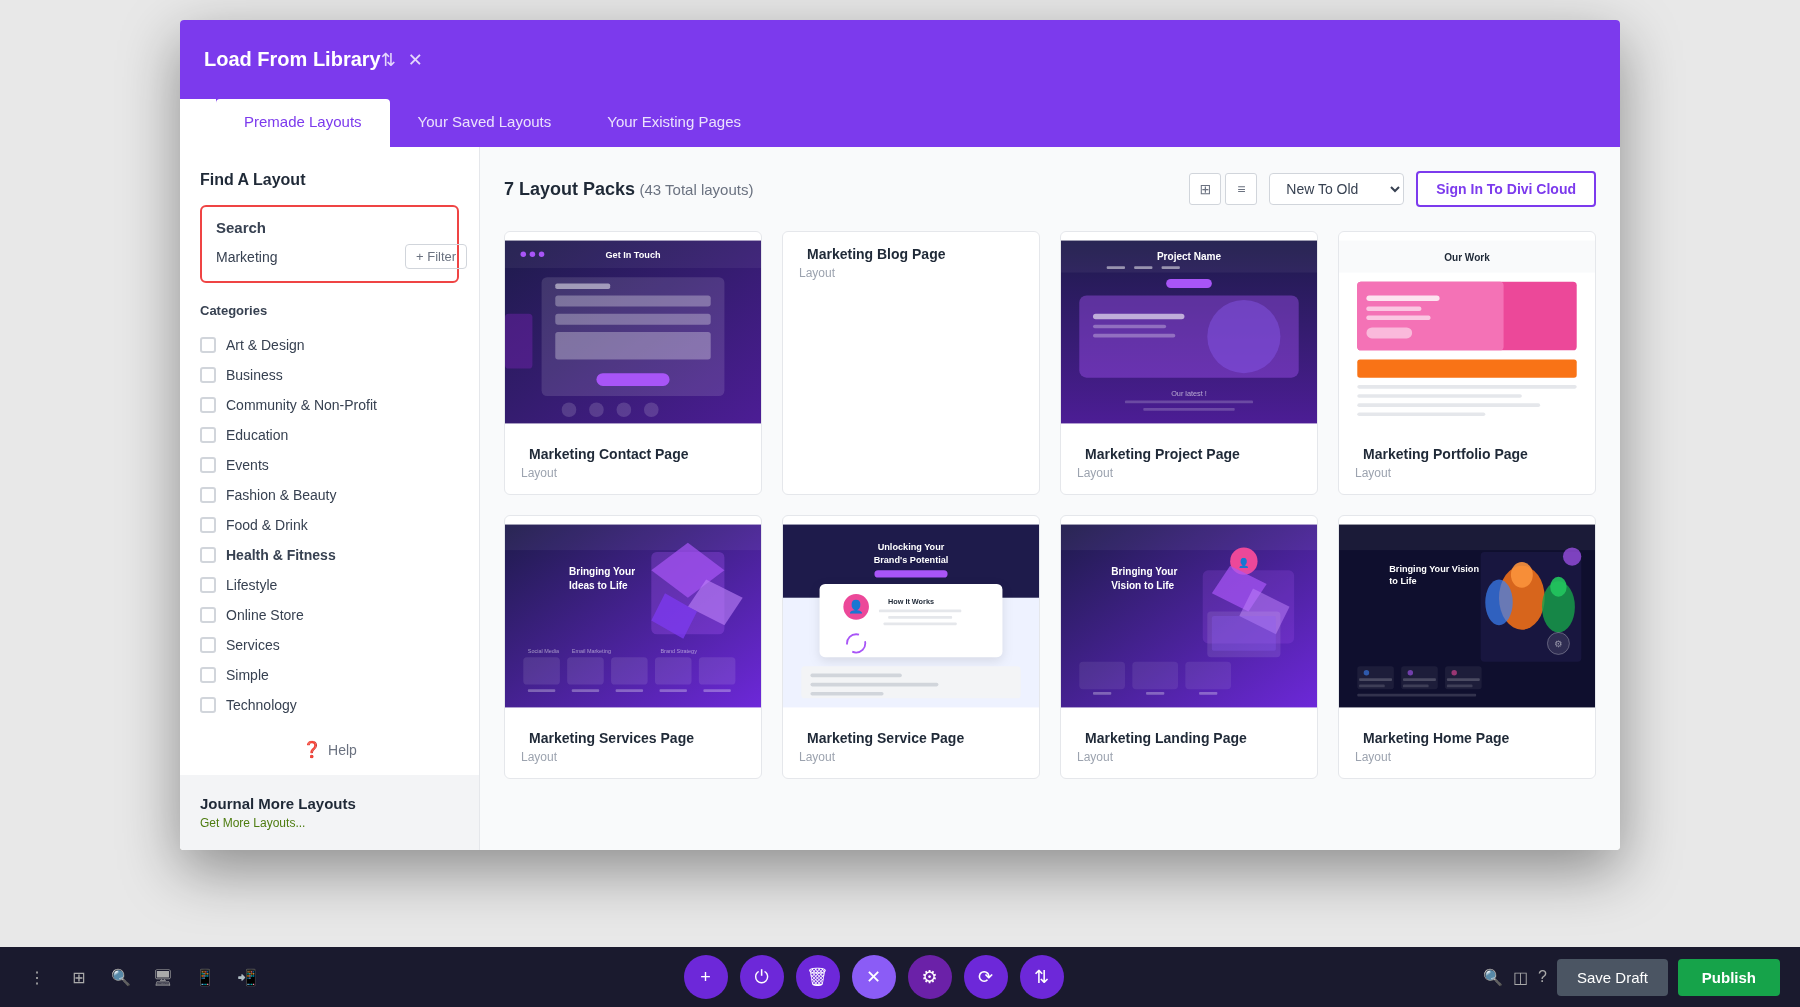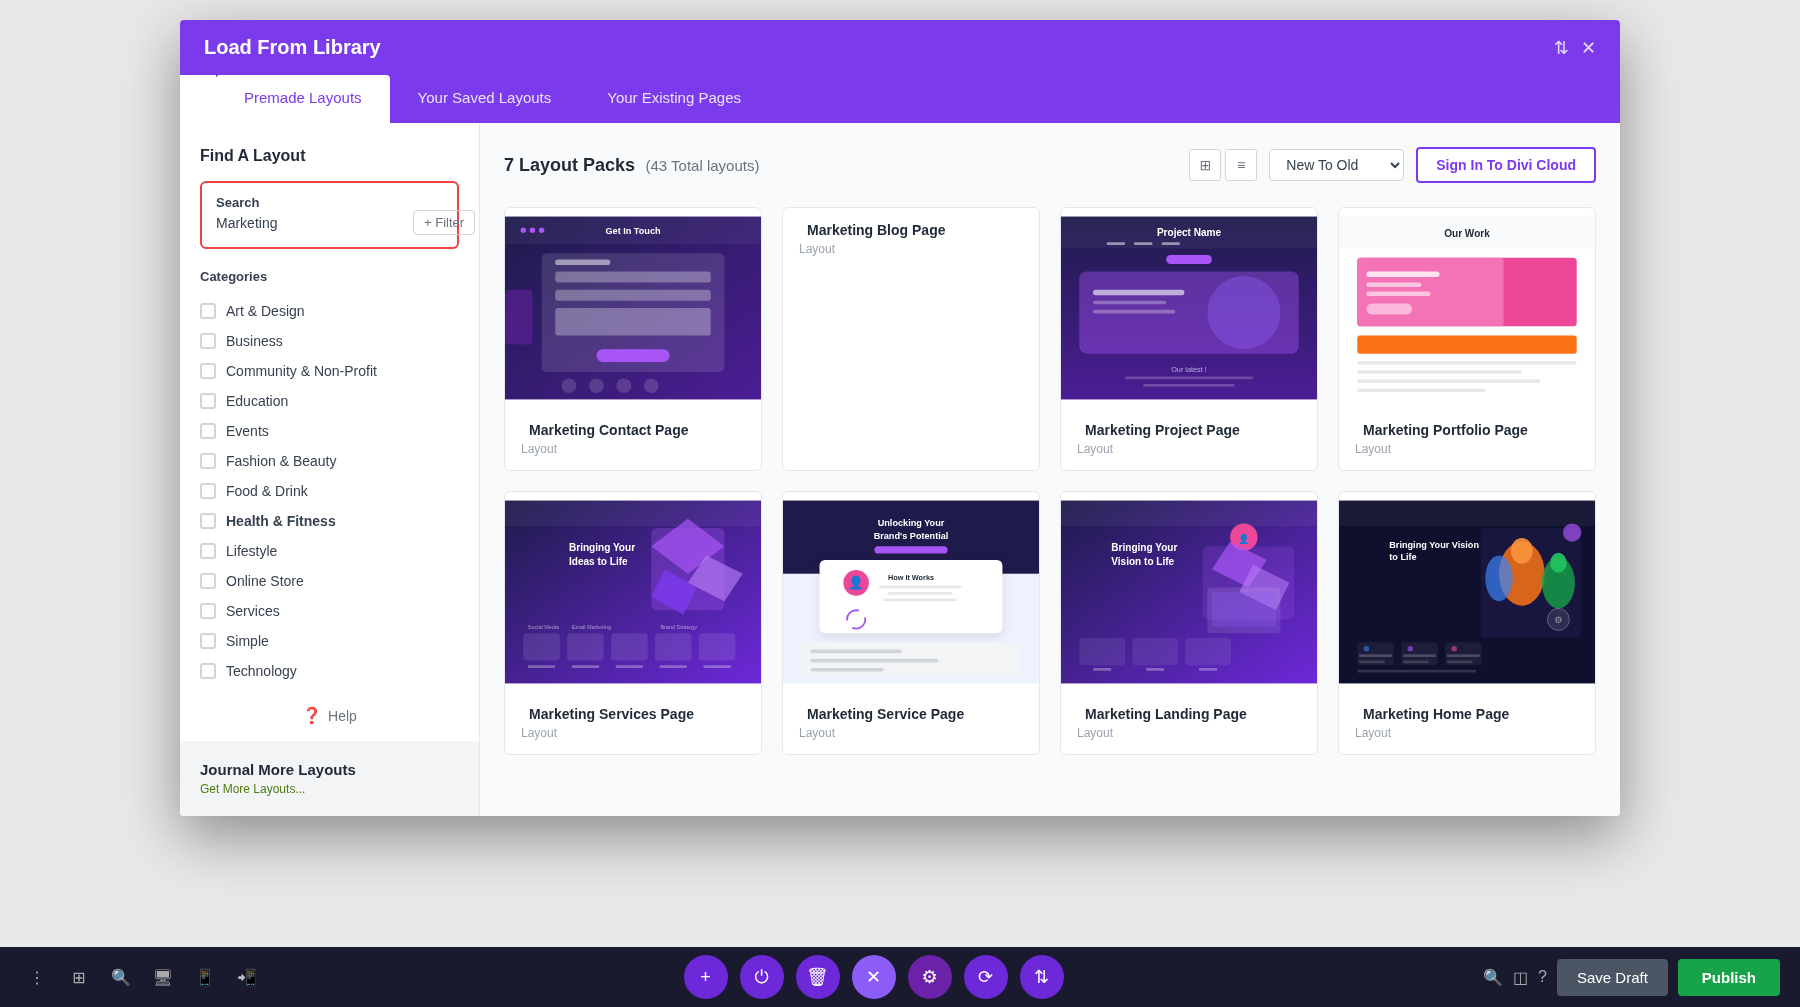--- a/index.html
+++ b/index.html
@@ -42,22 +42,22 @@
       padding-top: 20px;
     }
     .modal {
       width: 1440px; background: white; border-radius: 4px; overflow: hidden;
       box-shadow: 0 20px 60px rgba(0,0,0,0.4);
       display: flex; flex-direction: column; max-height: 940px;
     }
 
     
     .modal-header {
-      background: #7c3aed; padding: 16px 24px;
-      display: flex; align-items: center; justify-content: space-between;
+      background: #7c3aed; padding: 28px 24px;
+      display: flex; align-items: center; 
       flex-shrink: 0;
     }
     .modal-title { color: white; font-size: 20px; font-weight: 600; }
     .modal-header-actions { display: flex; gap: 12px; align-items: center; }
     .modal-header-icon { color: rgba(255,255,255,0.8); font-size: 18px; cursor: pointer; }
 
     
     .modal-tabs {
       background: #7c3aed; display: flex; padding: 0 0 0 0;
       flex-shrink: 0;
@@ -82,22 +82,22 @@
       width: 300px; background: white; border-right: 1px solid #e5e7eb;
       padding: 24px 20px; flex-shrink: 0; overflow-y: auto;
     }
     .sidebar-title { font-size: 16px; font-weight: 700; color: #1f2937; margin-bottom: 16px; }
 
     
     .search-box {
       border: 2px solid #ef4444; border-radius: 6px; padding: 12px 14px;
       margin-bottom: 20px;
     }
-    .search-label { font-size: 13px; font-weight: 600; color: #374151; }
-    .search-input-row { display: flex; align-items: center; gap: 16px; }
+    .search-label { font-size: 15px; font-weight: 600; color: #374151; margin-bottom: 8px; }
+    .search-input-row { display: flex; align-items: center; gap: 8px; }
     .search-input {
       flex: 1; border: none; outline: none; font-size: 14px; color: #374151;
     }
     .filter-btn {
       background: none; border: 1px solid #d1d5db; border-radius: 4px;
       padding: 4px 10px; font-size: 13px; color: #6b7280; cursor: pointer;
       white-space: nowrap;
     }
 
     
@@ -301,21 +301,21 @@
           <div class="download-title">Journal More Layouts</div>
           <div class="download-sub">Get More Layouts...</div>
         </div>
       </div>
 
       <div class="main-content">
 
         <div class="content-header">
           <div>
             <span style="font-size:18px;font-weight:700;color:#1f2937;">7 Layout Packs</span>
-            <span style="font-size:15px;color:#6b7280;margin-left:6px;">(43 Total layouts)</span>
+            <span style="font-size:15px;color:#6b7280;margin-left:0;">(43 Total layouts)</span>
           </div>
           <div class="content-header-right">
             <div class="view-toggle">
               <button class="view-btn">⊞</button>
               <button class="view-btn">≡</button>
             </div>
             <select class="sort-select">
               <option>New To Old</option>
               <option>Old To New</option>
               <option>A to Z</option>

